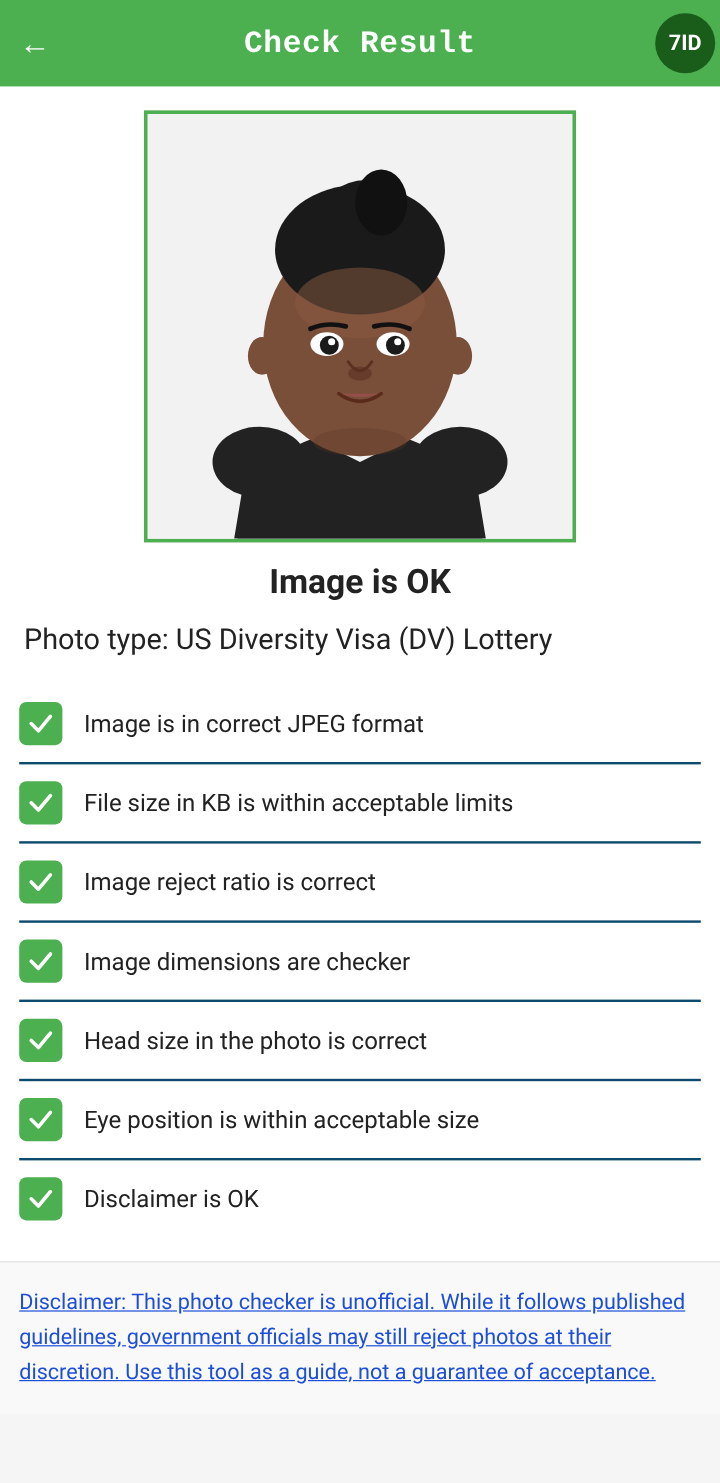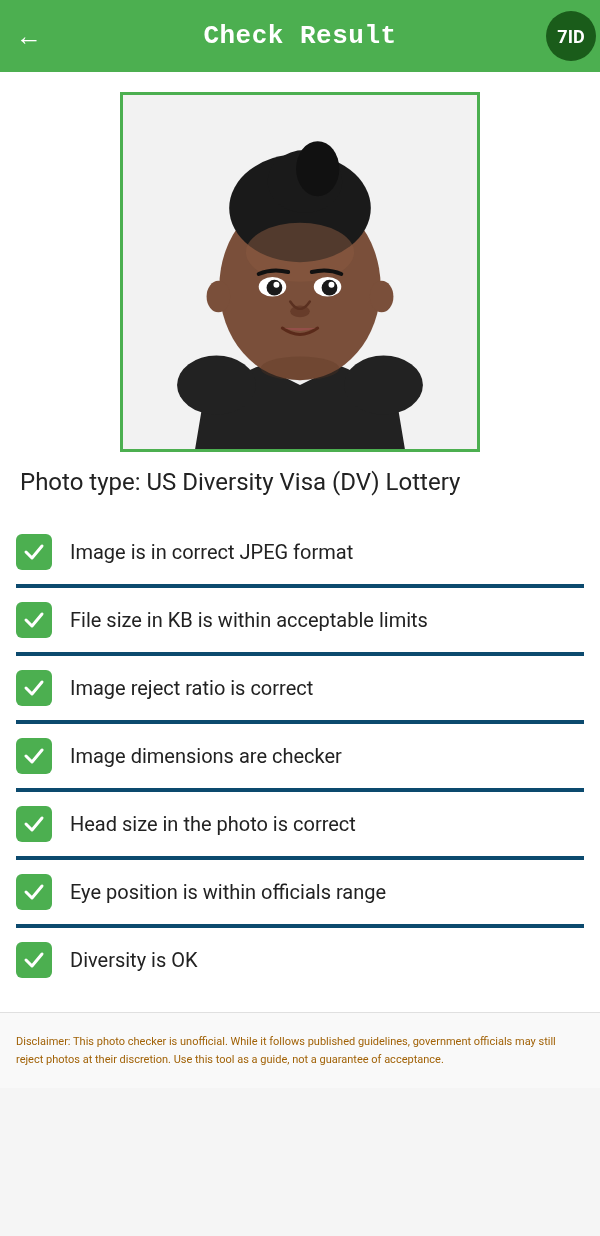--- a/index.html
+++ b/index.html
@@ -115,21 +115,21 @@
     
     .check-list {
       list-style: none;
       margin-bottom: 20px;
     }
 
     .check-item {
       display: flex;
       align-items: center;
       padding: 14px 0;
-      border-bottom: 4px solid #0c4a6e;
+      border-bottom: 2px solid #0c4a6e;
     }
 
     .check-item:last-child {
       border-bottom: none;
     }
 
     .check-icon {
       width: 36px;
       height: 36px;
       background: #4CAF50;
@@ -153,23 +153,24 @@
 
     
     .disclaimer {
       background: #f9f9f9;
       border-top: 1px solid #e0e0e0;
       padding: 20px 16px;
       margin: 0 -16px;
     }
 
     .disclaimer-text {
-      font-size: 11px;
-      color: #a16207;
+      font-size: 18px;
+      color: #1d4ed8;
       line-height: 1.6;
+      text-decoration: underline;
     }
   </style>
 </head>
 <body>
 
 <div class="header">
   <span class="header-back">←</span>
   <span class="header-title">Check Result</span>
   <div class="header-logo">7ID</div>
 </div>
@@ -220,20 +221,21 @@
 
           <ellipse cx="97" cy="205" rx="12" ry="16" fill="#7a4f3a"></ellipse>
           <ellipse cx="263" cy="205" rx="12" ry="16" fill="#7a4f3a"></ellipse>
 
           <ellipse cx="180" cy="278" rx="40" ry="12" fill="#5a3520" opacity="0.3"></ellipse>
         </svg>
       </div>
     </div>
   </div>
 
+  <div class="status-text">Image is OK</div>
 
   <div class="photo-type">Photo type: US Diversity Visa (DV) Lottery</div>
 
   <ul class="check-list">
     <li class="check-item">
       <div class="check-icon">
         <svg viewBox="0 0 22 22" fill="none" xmlns="http://www.w3.org/2000/svg">
           <polyline points="3,11 9,17 19,5" stroke="white" stroke-width="3" stroke-linecap="round" stroke-linejoin="round"></polyline>
         </svg>
       </div>
@@ -270,29 +272,29 @@
         </svg>
       </div>
       <span class="check-label">Head size in the photo is correct</span>
     </li>
     <li class="check-item">
       <div class="check-icon">
         <svg viewBox="0 0 22 22" fill="none" xmlns="http://www.w3.org/2000/svg">
           <polyline points="3,11 9,17 19,5" stroke="white" stroke-width="3" stroke-linecap="round" stroke-linejoin="round"></polyline>
         </svg>
       </div>
-      <span class="check-label">Eye position is within officials range</span>
-    </li>
-    <li class="check-item">
-      <div class="check-icon">
-        <svg viewBox="0 0 22 22" fill="none" xmlns="http://www.w3.org/2000/svg">
-          <polyline points="3,11 9,17 19,5" stroke="white" stroke-width="3" stroke-linecap="round" stroke-linejoin="round"></polyline>
-        </svg>
-      </div>
-      <span class="check-label">Diversity is OK</span>
+      <span class="check-label">Eye position is within acceptable size</span>
+    </li>
+    <li class="check-item">
+      <div class="check-icon">
+        <svg viewBox="0 0 22 22" fill="none" xmlns="http://www.w3.org/2000/svg">
+          <polyline points="3,11 9,17 19,5" stroke="white" stroke-width="3" stroke-linecap="round" stroke-linejoin="round"></polyline>
+        </svg>
+      </div>
+      <span class="check-label">Disclaimer is OK</span>
     </li>
   </ul>
 
   <div class="disclaimer">
     <p class="disclaimer-text">Disclaimer: This photo checker is unofficial. While it follows published guidelines, government officials may still reject photos at their discretion. Use this tool as a guide, not a guarantee of acceptance.</p>
   </div>
 
 </div>
 
 </body></html>

